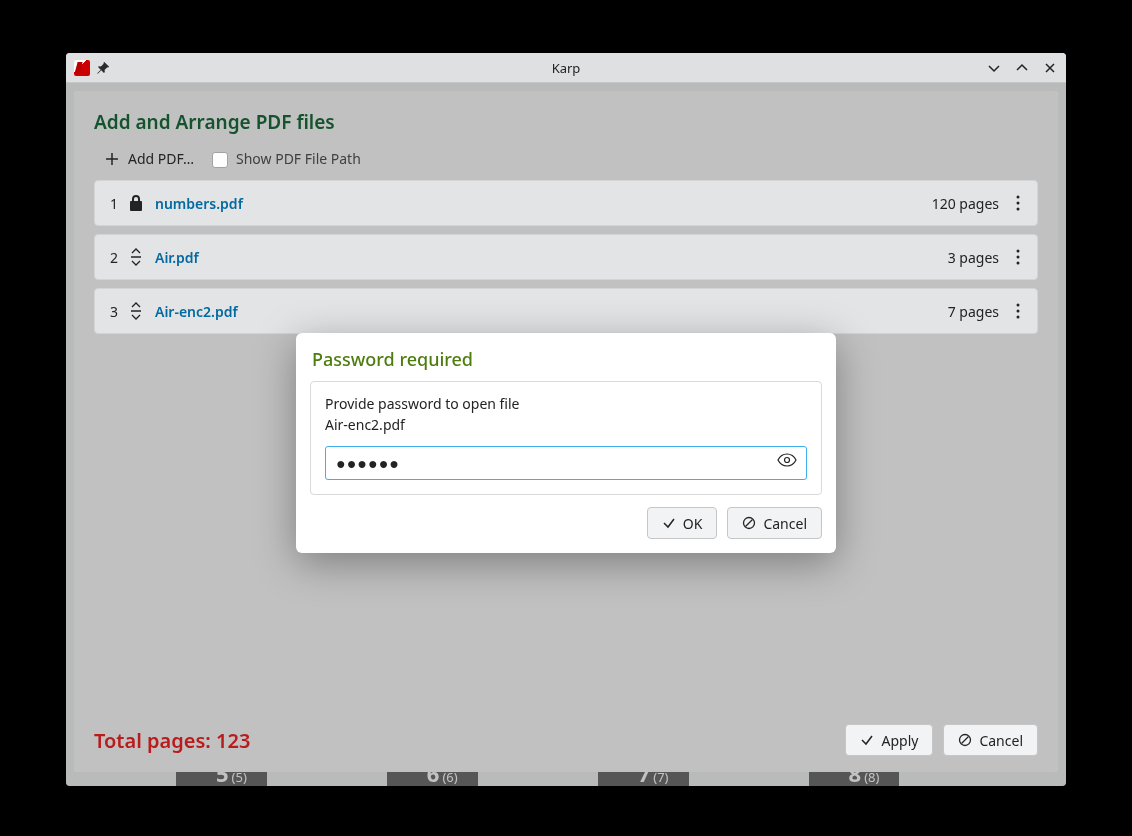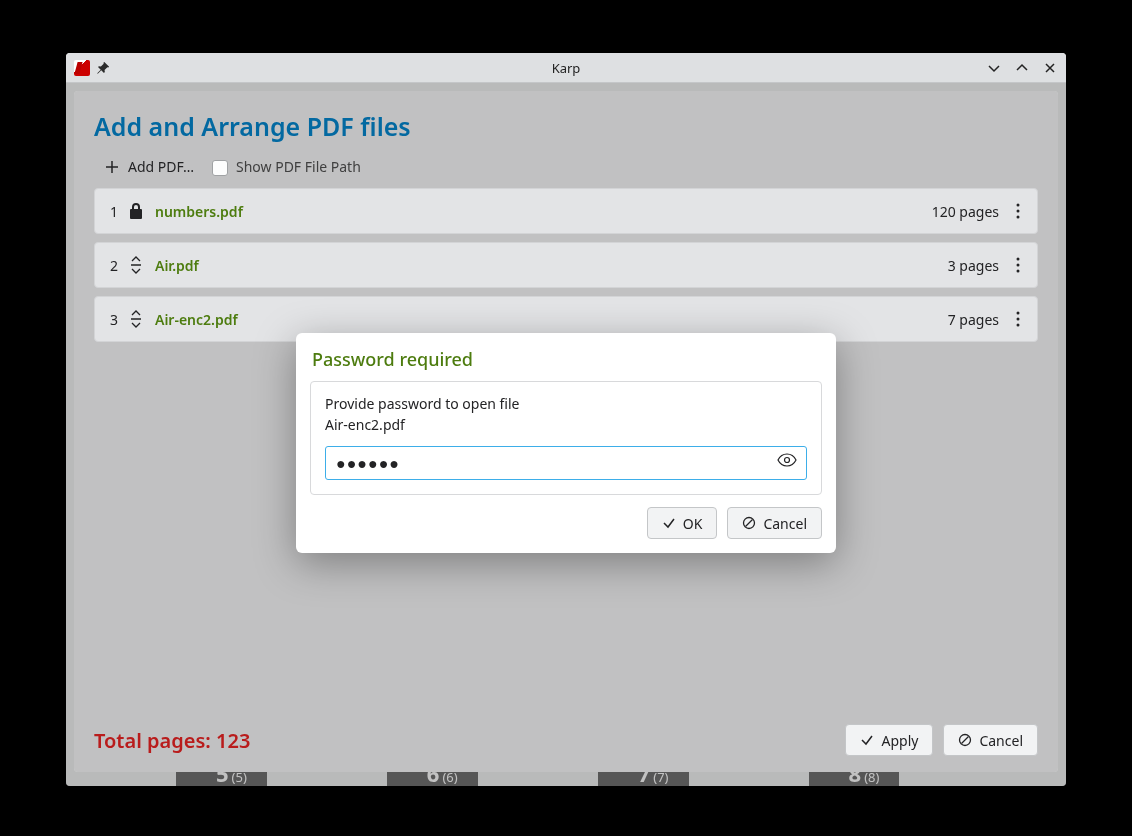--- a/index.html
+++ b/index.html
@@ -31,34 +31,34 @@
     
     .dim-overlay {
       position: absolute; inset: 0; top:30px; background: rgba(120,120,120,0.45);
     }
     
     .dialog1 {
       position: absolute; left: 8px; right: 8px; top: 38px; bottom: 14px;
       background: #f6f7f8; border-radius: 4px; padding: 18px 20px 16px 20px;
       display: flex; flex-direction: column;
     }
-    .dialog1 h2 { font-size: 25px; font-weight: 600; color: #0369a1; margin-bottom: 14px; }
+    .dialog1 h2 { font-size: 19px; font-weight: 600; color: #14532d; margin-bottom: 14px; }
     .dialog1-toolbar { display: flex; align-items: center; gap: 18px; margin-bottom: 12px; padding-left: 10px;}
     .add-pdf-btn { display: flex; align-items: center; gap: 8px; font-size: 14px; color: #232325; cursor: pointer;}
     .checkbox-row { display: flex; align-items: flex-end; gap: 8px; font-size: 14px; color: #404040; cursor:pointer;}
     .checkbox-box { width: 16px; height: 16px; border: 1px solid #a0a2a4; border-radius: 3px; background: #fdfdfd;}
     
     .file-list { display: flex; flex-direction: column; gap: 8px; }
     .file-row {
       background: #e3e4e6; border: 1px solid #d3d4d6; border-radius: 4px;
       height: 46px; display: flex; align-items: center; padding: 0 10px 0 10px;
     }
     .file-idx { width: 18px; font-size: 14px; color: #232325; text-align:center;}
     .file-icon-slot { width: 26px; display:flex; justify-content:center; color:#232325;}
-    .file-name { font-size: 14px; font-weight: 600; color: #4d7c0f; flex: 1; padding-left: 6px;}
+    .file-name { font-size: 14px; font-weight: 600; color: #0369a1; flex: 1; padding-left: 6px;}
     .file-pages { font-size: 14px; color: #232325; margin-right: 10px;}
     .file-menu { width: 18px; color:#232325; cursor:pointer; display:flex; justify-content:center;}
     
     .dialog1-footer { margin-top: auto; display: flex; align-items: center; }
     .total-pages { font-size: 20px; font-weight: 600; color: #b91c1c; }
     .dialog1-buttons { margin-left: auto; display: flex; gap: 10px; }
     .btn {
       height: 32px; padding: 0 14px; border: 1px solid #c4c6c8; border-radius: 4px;
       background: #f2f3f4; font-size: 14px; color: #232325; display: flex;
       align-items: center; gap: 7px; cursor: pointer;

